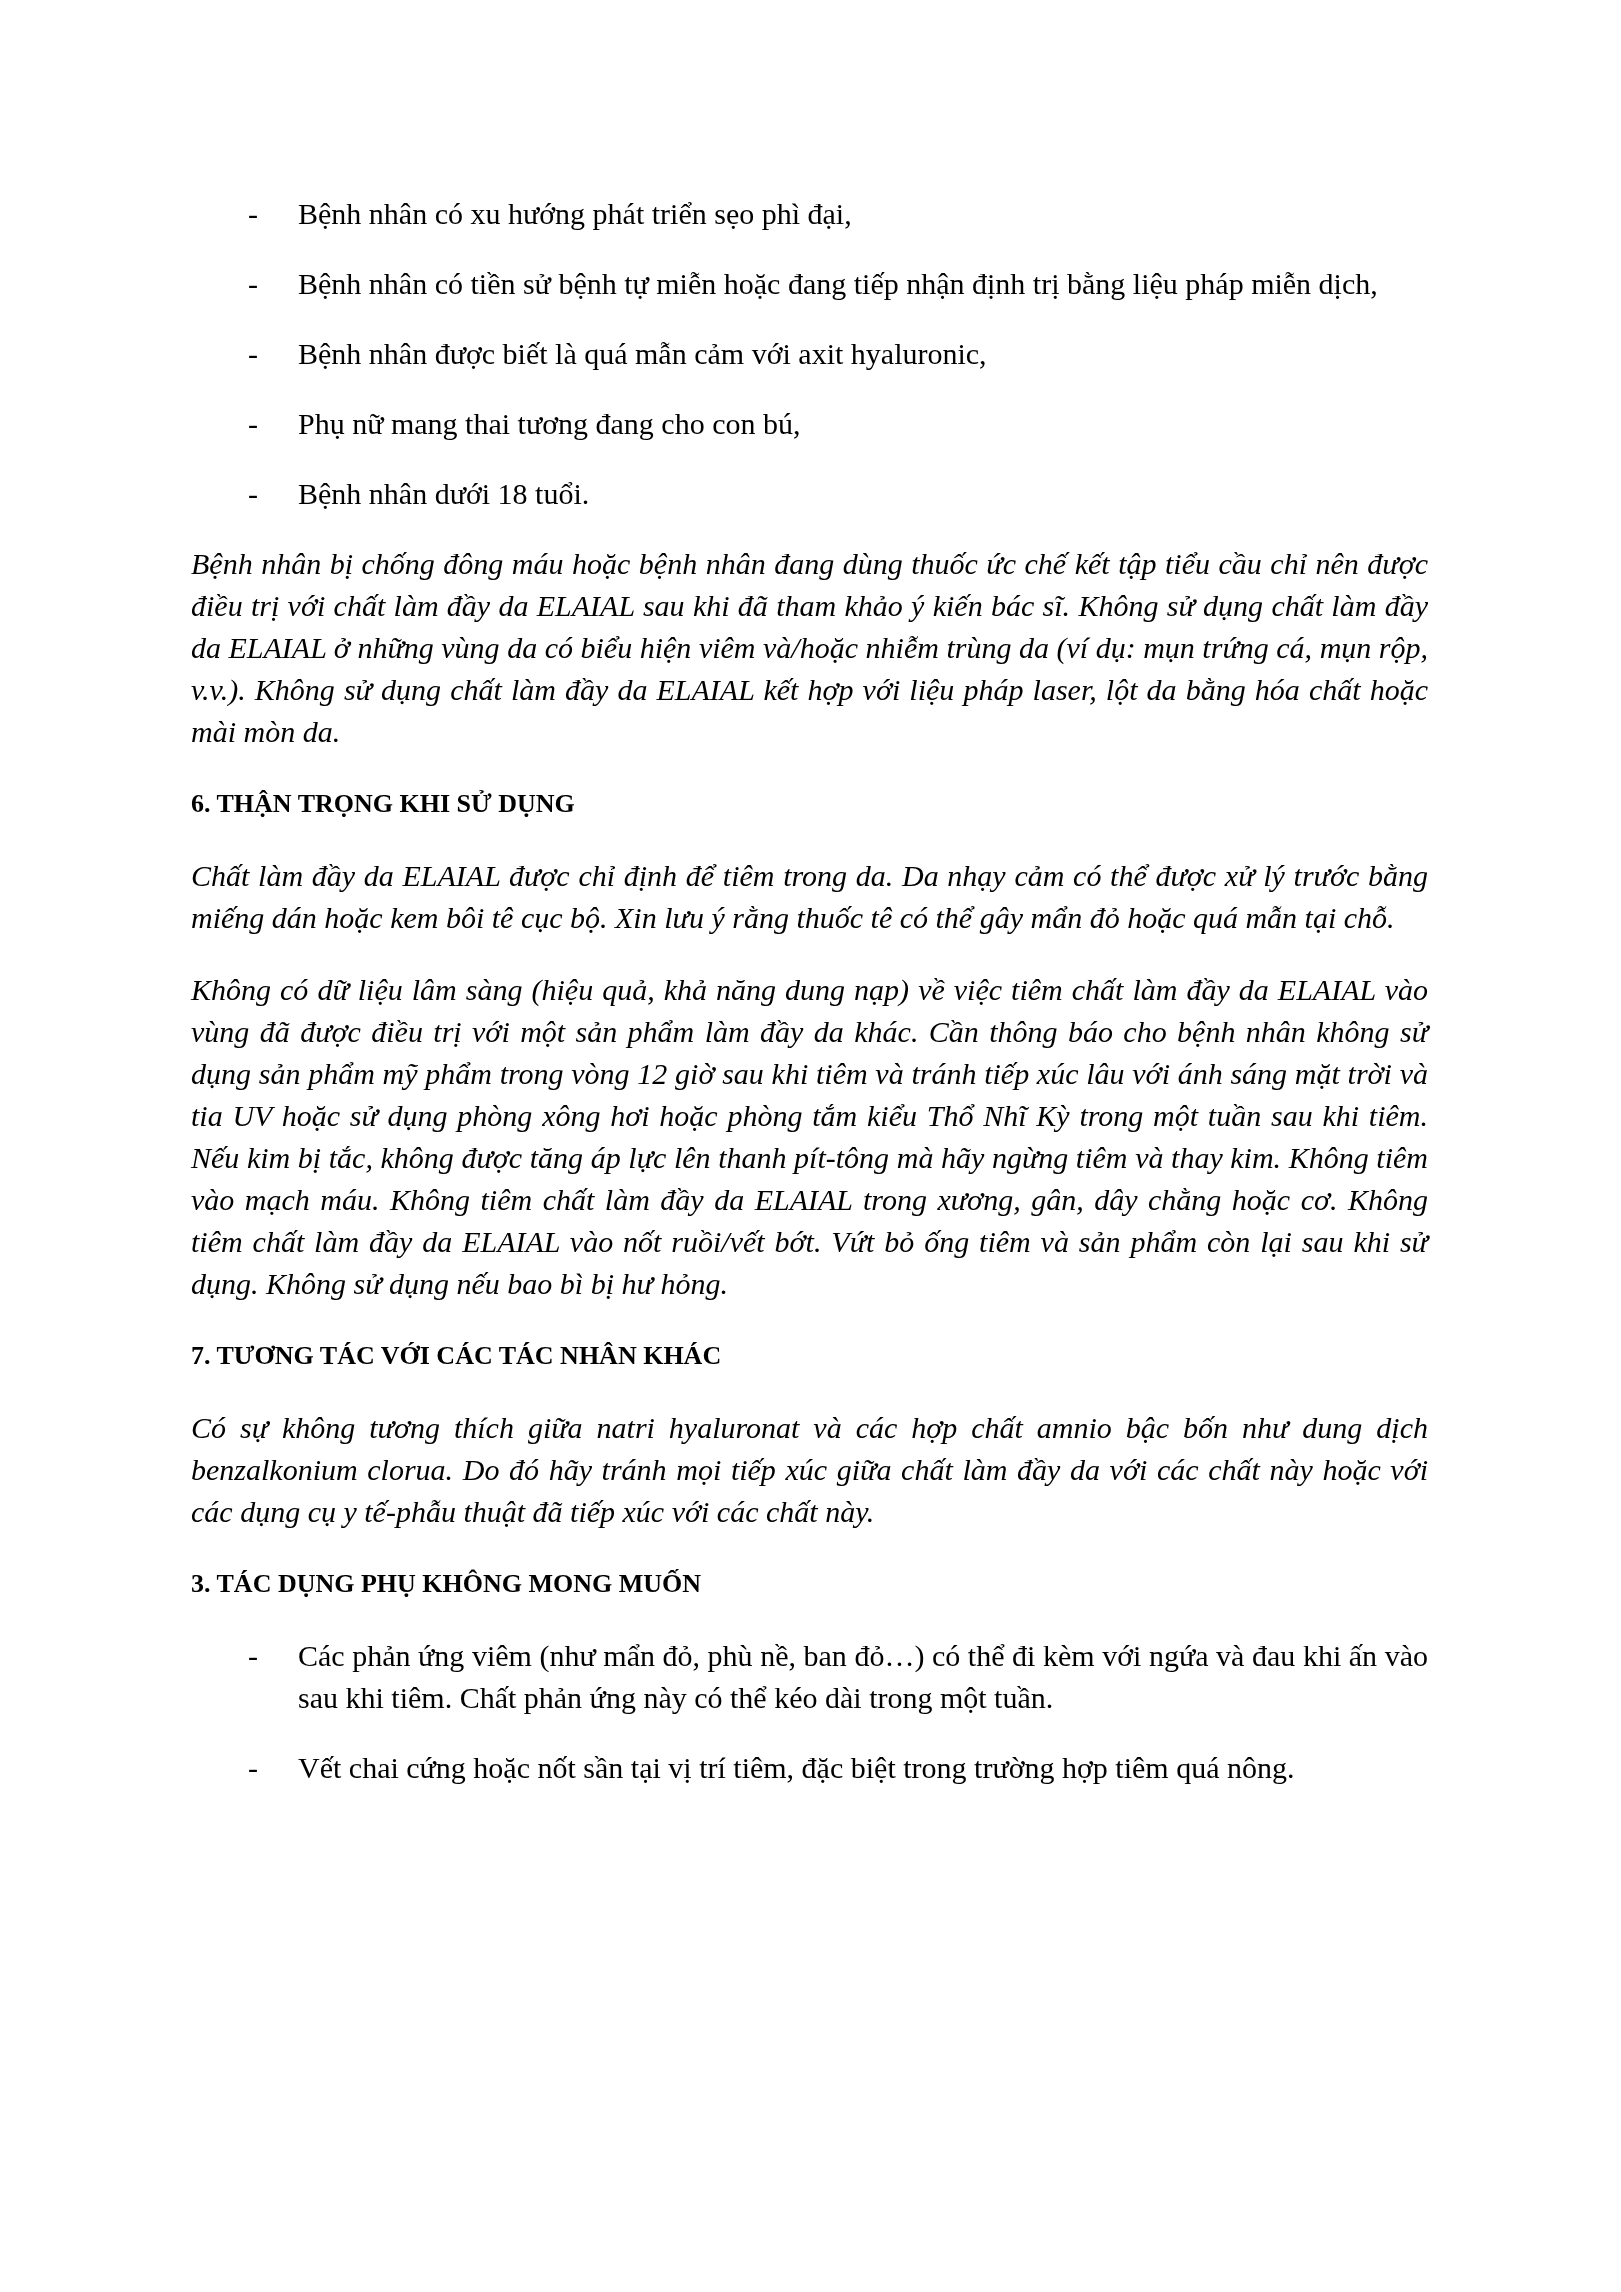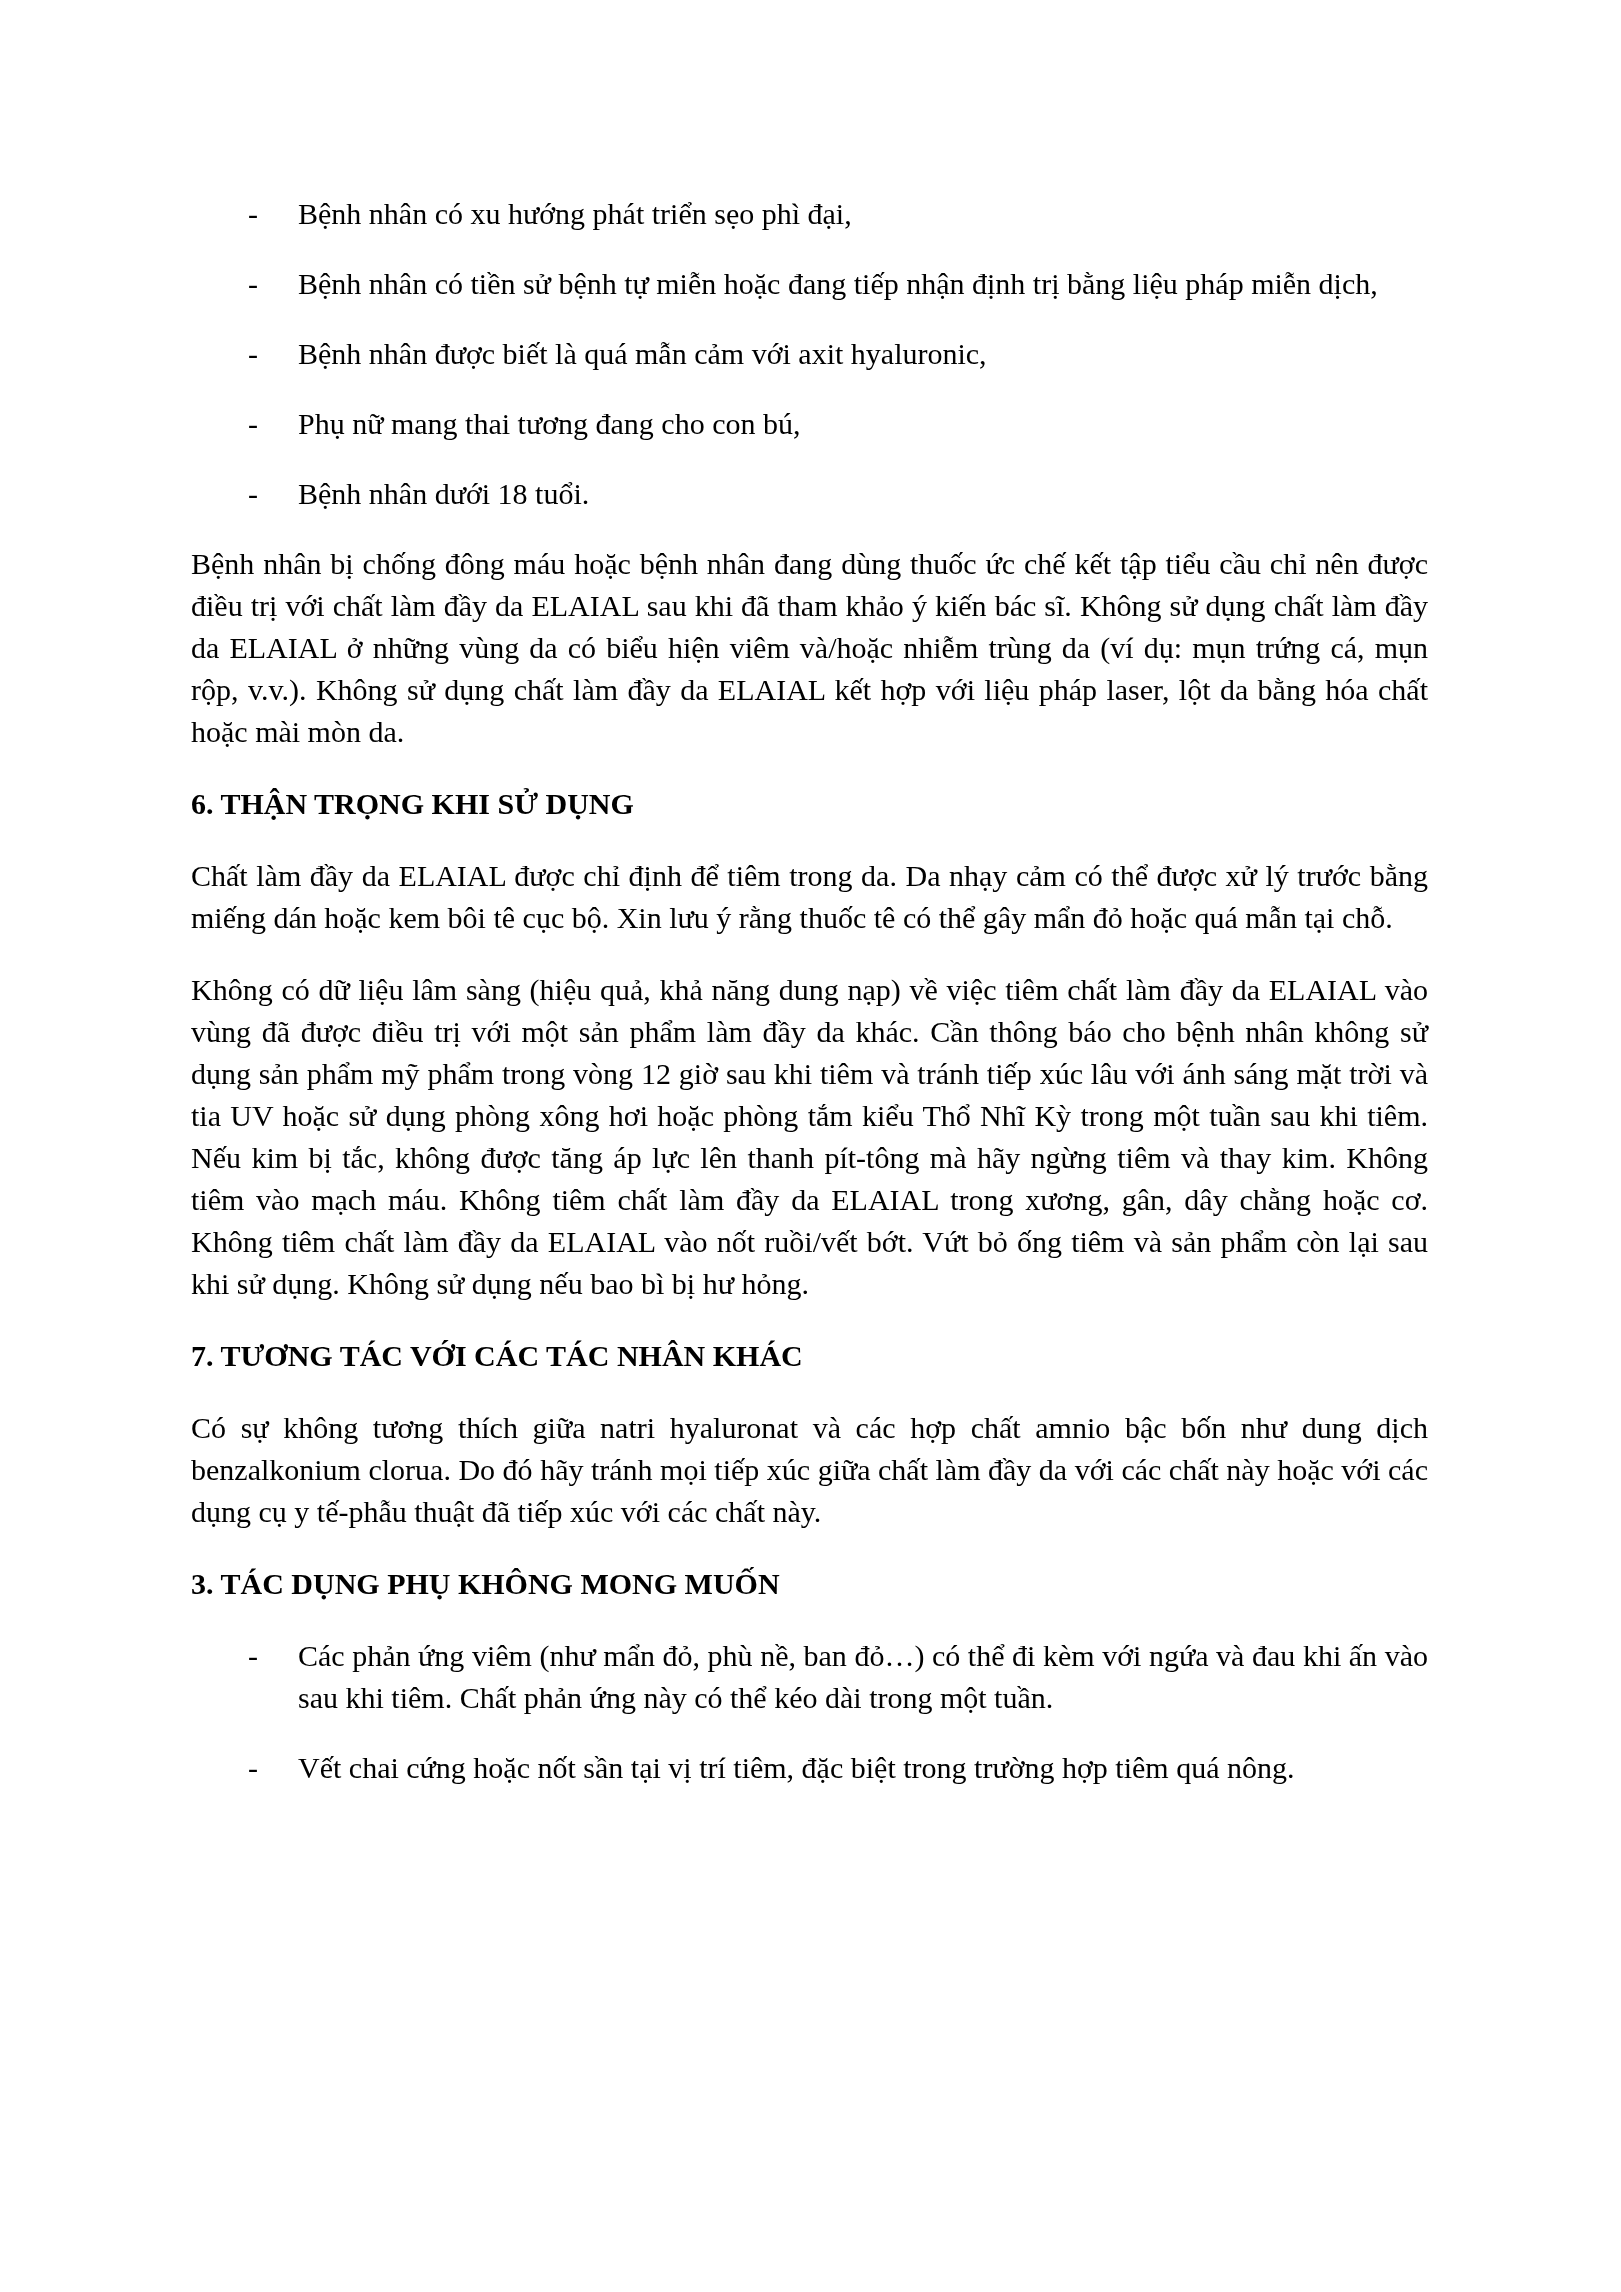--- a/index.html
+++ b/index.html
@@ -16,24 +16,25 @@
     color: #000000;
     font-family: "Liberation Serif", "DejaVu Serif", serif;
     font-size: 30px;
     line-height: 42px;
     padding: 193px 193px 0 191px;
     text-align: justify;
     overflow: hidden;
   }
   .para {
     margin: 16px 0 30px 0;
+    font-style: italic;
   }
   .heading {
     font-weight: bold;
-    font-size: 30px;
+    font-size: 26px;
     line-height: 42px;
     margin: 0 0 30px 0;
     text-align: left;
   }
   .blist {
     margin: 0;
     padding: 0;
     list-style: none;
   }
   .bullet {

